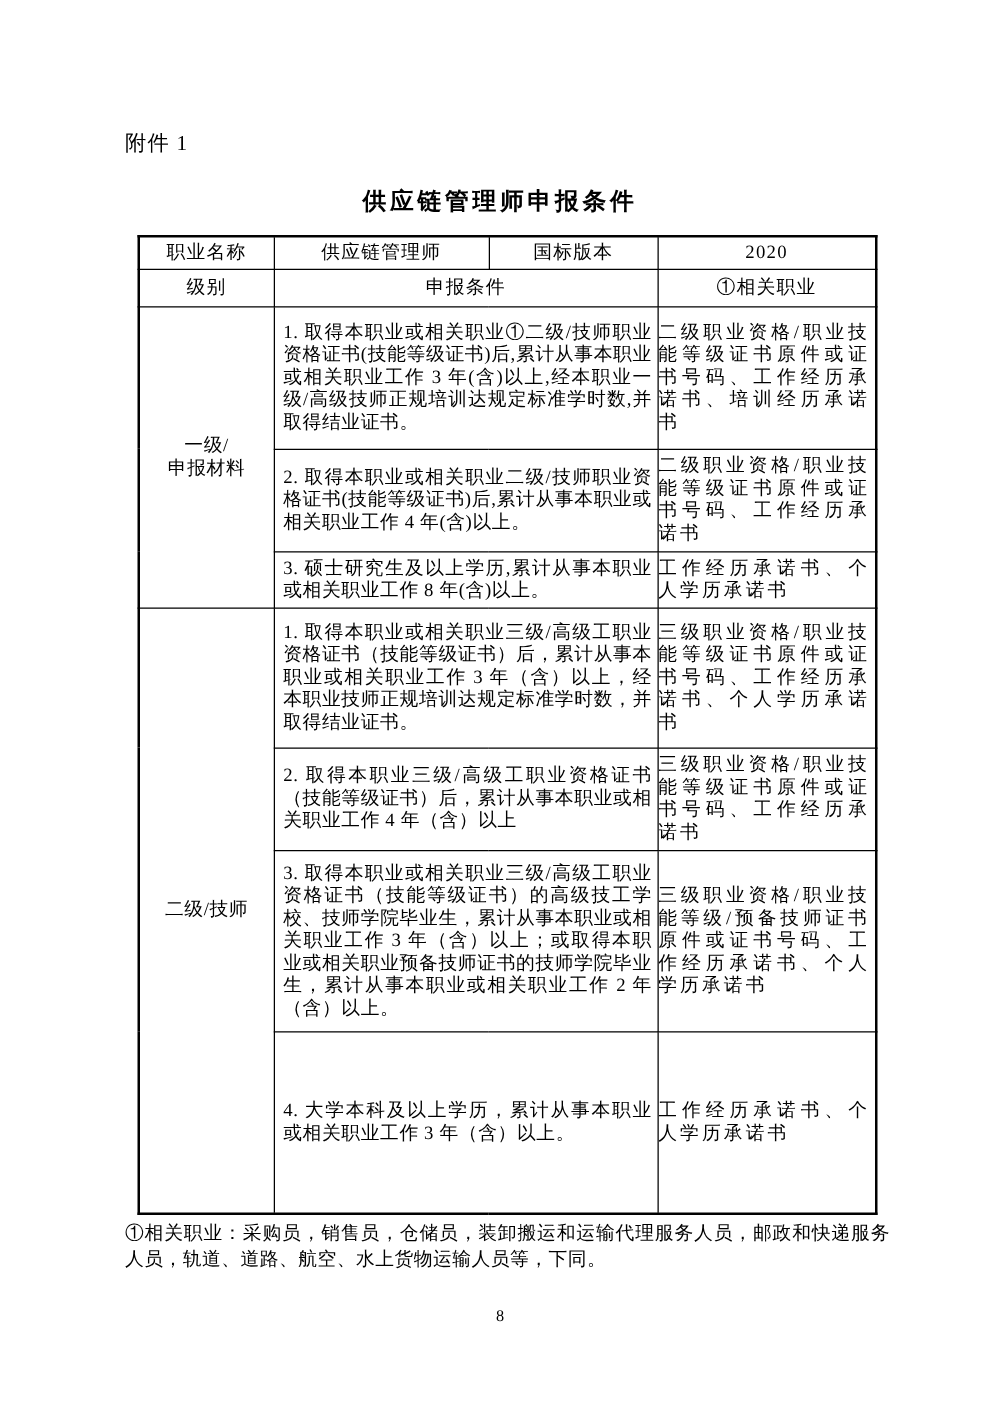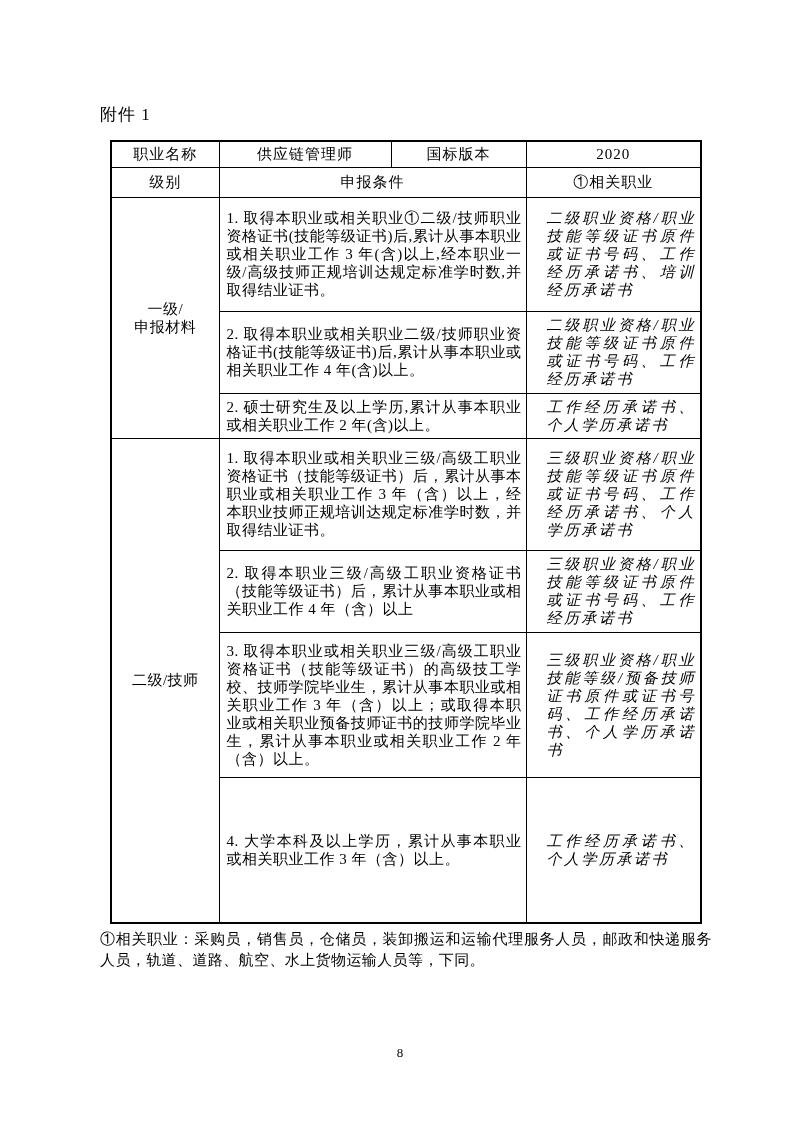--- a/index.html
+++ b/index.html
@@ -56,24 +56,23 @@
   }
   td.cond {
     text-align: justify;
     text-justify: inter-character;
     padding: 4px 4px 4px 7px;
     letter-spacing: 0.5px;
   }
   td.mat {
     text-align: justify;
     text-justify: inter-character;
-    padding: 4px 4px 4px 20px;
+    padding: 4px 4px 4px 0;
     letter-spacing: 2.5px;
     line-height: 19px;
-    font-style: italic;
   }
   tr.rh-h1 { height: 26px; }
   tr.rh-h2 { height: 30px; }
   tr.rh-a1 { height: 114px; }
   tr.rh-a2 { height: 82px; }
   tr.rh-a3 { height: 41px; }
   tr.rh-b1 { height: 112px; }
   tr.rh-b2 { height: 82px; }
   tr.rh-b3 { height: 145px; }
   tr.rh-b4 { height: 146px; }
@@ -96,20 +95,21 @@
     font-size: 13px;
   }
 </style>
 </head>
 <body>
 
 <div class="page">
   <div class="content">
     <div class="attachment">附件 1</div>
 
+    <div class="title">供应链管理师申报条件</div>
 
     <table class="doc-table">
       <colgroup>
         <col style="width:108px">
         <col style="width:172px">
         <col style="width:135px">
         <col style="width:175px">
       </colgroup>
       <tbody>
         <tr class="rh-h1">
@@ -128,21 +128,21 @@
           <td class="level" rowspan="3">一级/
 申报材料</td>
           <td class="cond" colspan="2">1. 取得本职业或相关职业①二级/技师职业资格证书(技能等级证书)后,累计从事本职业或相关职业工作 3 年(含)以上,经本职业一级/高级技师正规培训达规定标准学时数,并取得结业证书。</td>
           <td class="mat">二级职业资格/职业技能等级证书原件或证书号码、工作经历承诺书、培训经历承诺书</td>
         </tr>
         <tr class="rh-a2">
           <td class="cond" colspan="2">2. 取得本职业或相关职业二级/技师职业资格证书(技能等级证书)后,累计从事本职业或相关职业工作 4 年(含)以上。</td>
           <td class="mat">二级职业资格/职业技能等级证书原件或证书号码、工作经历承诺书</td>
         </tr>
         <tr class="rh-a3">
-          <td class="cond" colspan="2">2. 硕士研究生及以上学历,累计从事本职业或相关职业工作 2 年(含)以上。</td>
+          <td class="cond" colspan="2">3. 硕士研究生及以上学历,累计从事本职业或相关职业工作 8 年(含)以上。</td>
           <td class="mat">工作经历承诺书、个人学历承诺书</td>
         </tr>
 
         <tr class="rh-b1">
           <td class="level" rowspan="4">二级/技师</td>
           <td class="cond" colspan="2">1. 取得本职业或相关职业三级/高级工职业资格证书（技能等级证书）后，累计从事本职业或相关职业工作 3 年（含）以上，经本职业技师正规培训达规定标准学时数，并取得结业证书。</td>
           <td class="mat">三级职业资格/职业技能等级证书原件或证书号码、工作经历承诺书、个人学历承诺书</td>
         </tr>
         <tr class="rh-b2">
           <td class="cond" colspan="2">2. 取得本职业三级/高级工职业资格证书（技能等级证书）后，累计从事本职业或相关职业工作 4 年（含）以上</td>

